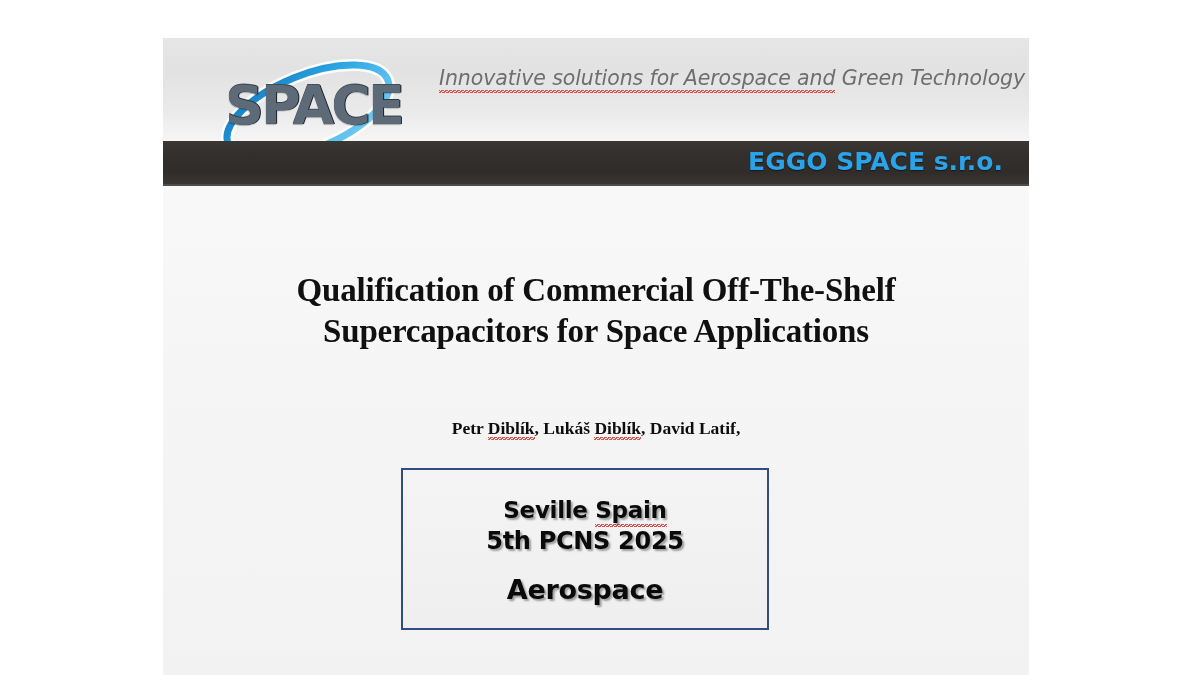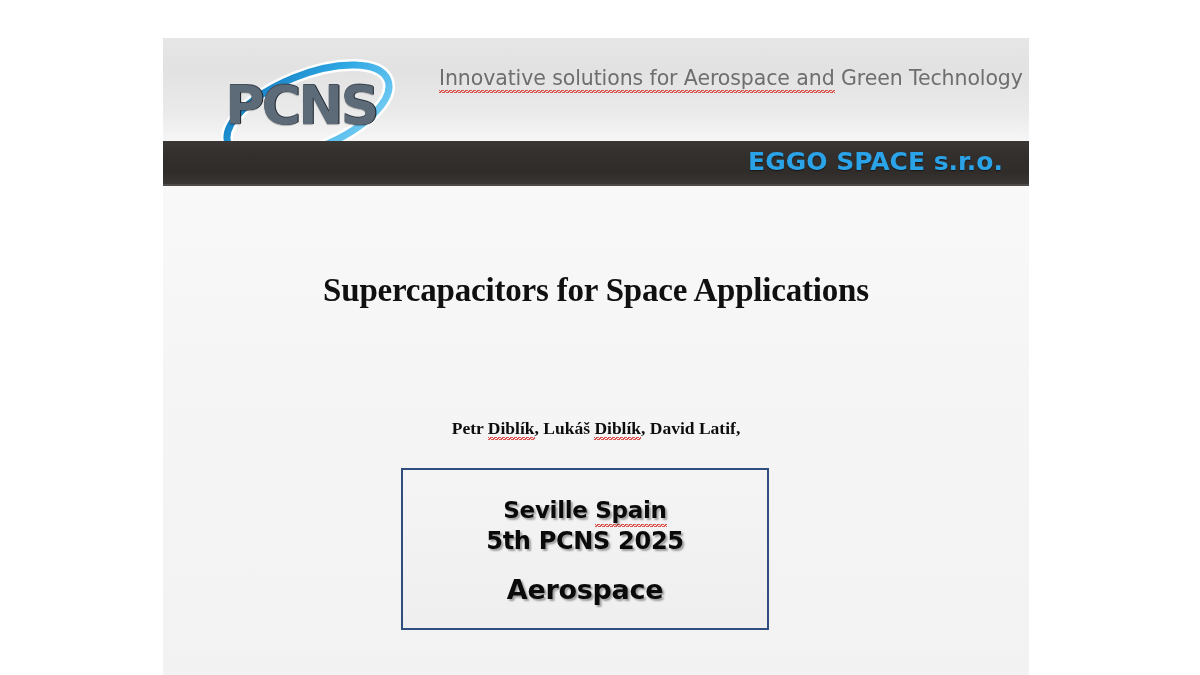--- a/index.html
+++ b/index.html
@@ -73,20 +73,21 @@
   }
 
   
   .tagline {
     position: absolute;
     left: 276px;
     top: 28px;
     width: 575px;
     text-align: right;
     font-family: "DejaVu Sans", sans-serif;
+    font-style: italic;
     font-size: 20.5px;
     color: #6e6e6e;
     letter-spacing: -0.1px;
     white-space: nowrap;
   }
   .tagline .spell {
     background-image: repeating-linear-gradient(
        135deg,
        #d9534f 0px, #d9534f 1px,
        rgba(0,0,0,0) 1px, rgba(0,0,0,0) 2px);
@@ -220,32 +221,33 @@
           <stop offset="0%" stop-color="#0f77bd"></stop>
           <stop offset="45%" stop-color="#2fa8e4"></stop>
           <stop offset="100%" stop-color="#7fd2f5"></stop>
         </linearGradient>
       </defs>
       <g transform="rotate(-22 115 62)">
         <ellipse cx="115" cy="62" rx="86" ry="37" fill="none" stroke="#ffffff" stroke-width="12" opacity="0.95"></ellipse>
         <ellipse cx="115" cy="62" rx="86" ry="37" fill="none" stroke="url(#swg)" stroke-width="7"></ellipse>
       </g>
     </svg>
-    <div class="logo-text">PCNS</div>
+    <div class="logo-text">SPACE</div>
   </div>
 
   <div class="tagline">
     <span class="spell">Innovative solutions for Aerospace and</span><span> Green Technology</span>
   </div>
 
   <div class="dark-band">
     <div class="band-title">EGGO SPACE s.r.o.</div>
   </div>
 
   <div class="main-title">
+    <span class="ln">Qualification of Commercial Off-The-Shelf</span>
     <span class="ln">Supercapacitors for Space Applications</span>
   </div>
 
   <div class="authors">
     <span>Petr </span><span class="sq">Diblík</span><span>, Lukáš </span><span class="sq">Diblík</span><span>, David Latif,</span>
   </div>
 
 
   <div class="event-box">
     <div class="ev-line ev-1"><span>Seville </span><span class="sq">Spain</span></div>

